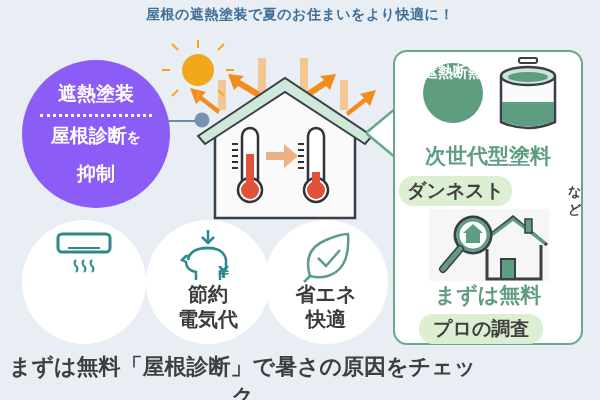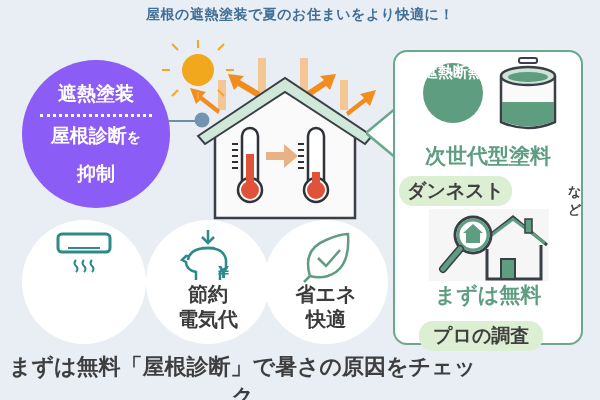--- a/index.html
+++ b/index.html
@@ -48,21 +48,21 @@
     font-size: 21px; font-weight: bold; color: #5e9d80;
   }
   .panel-title.t1 { top: 90px; }
   .panel-title.t2 { top: 229px; }
   .pill {
     position: absolute; background: #dcefd3; border-radius: 14px;
     font-weight: bold; color: #404040; font-size: 19px; padding: 2px 8px;
   }
   .pill.p1 { left: 4px; top: 124px; }
   .pill-suffix { position: absolute; left: 138px; top: 131px; font-size: 13px; font-weight: bold; color: #404040; margin-left: 35px; }
-  .pill.p2 { left: 24px; top: 262px; padding: 2px 14px; margin-top: 7px; }
+  .pill.p2 { left: 24px; top: 262px; padding: 2px 14px; }
   .search-svg { position: absolute; left: 34px; top: 157px; }
 
   
   .benefit {
     position: absolute; top: 220px; width: 124px; height: 124px; border-radius: 50%;
     background: #fff; text-align: center;
   }
   .benefit.b1 { left: 22px; }
   .benefit.b2 { left: 146px; }
   .benefit.b3 { left: 264px; }

